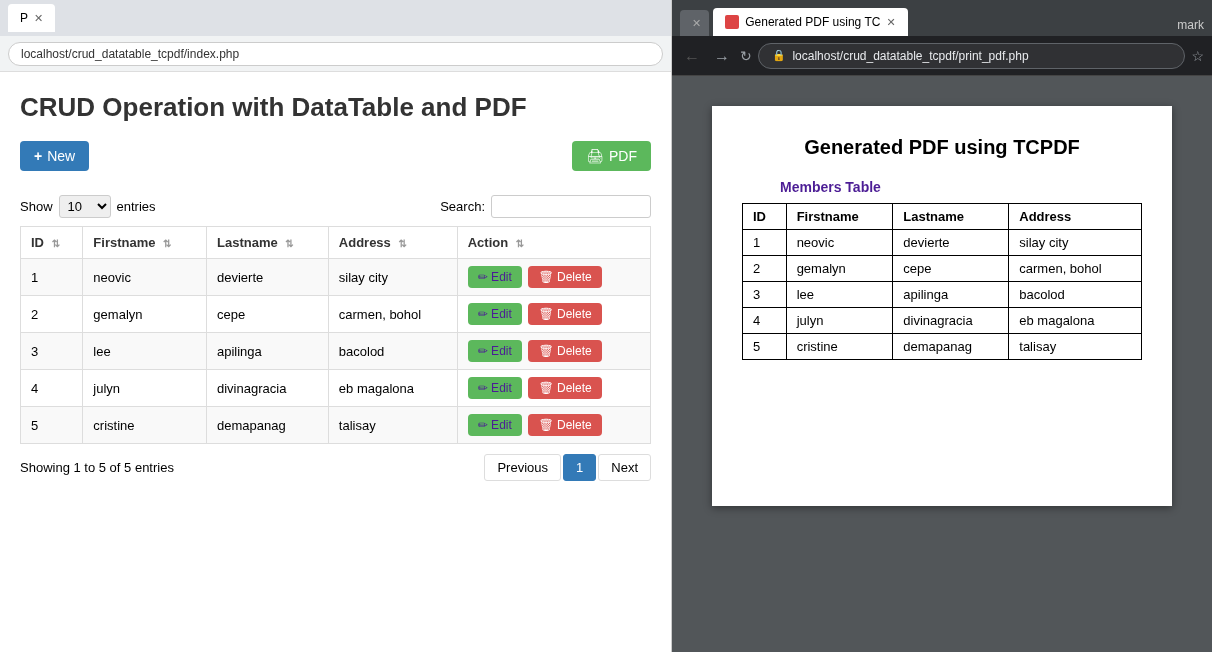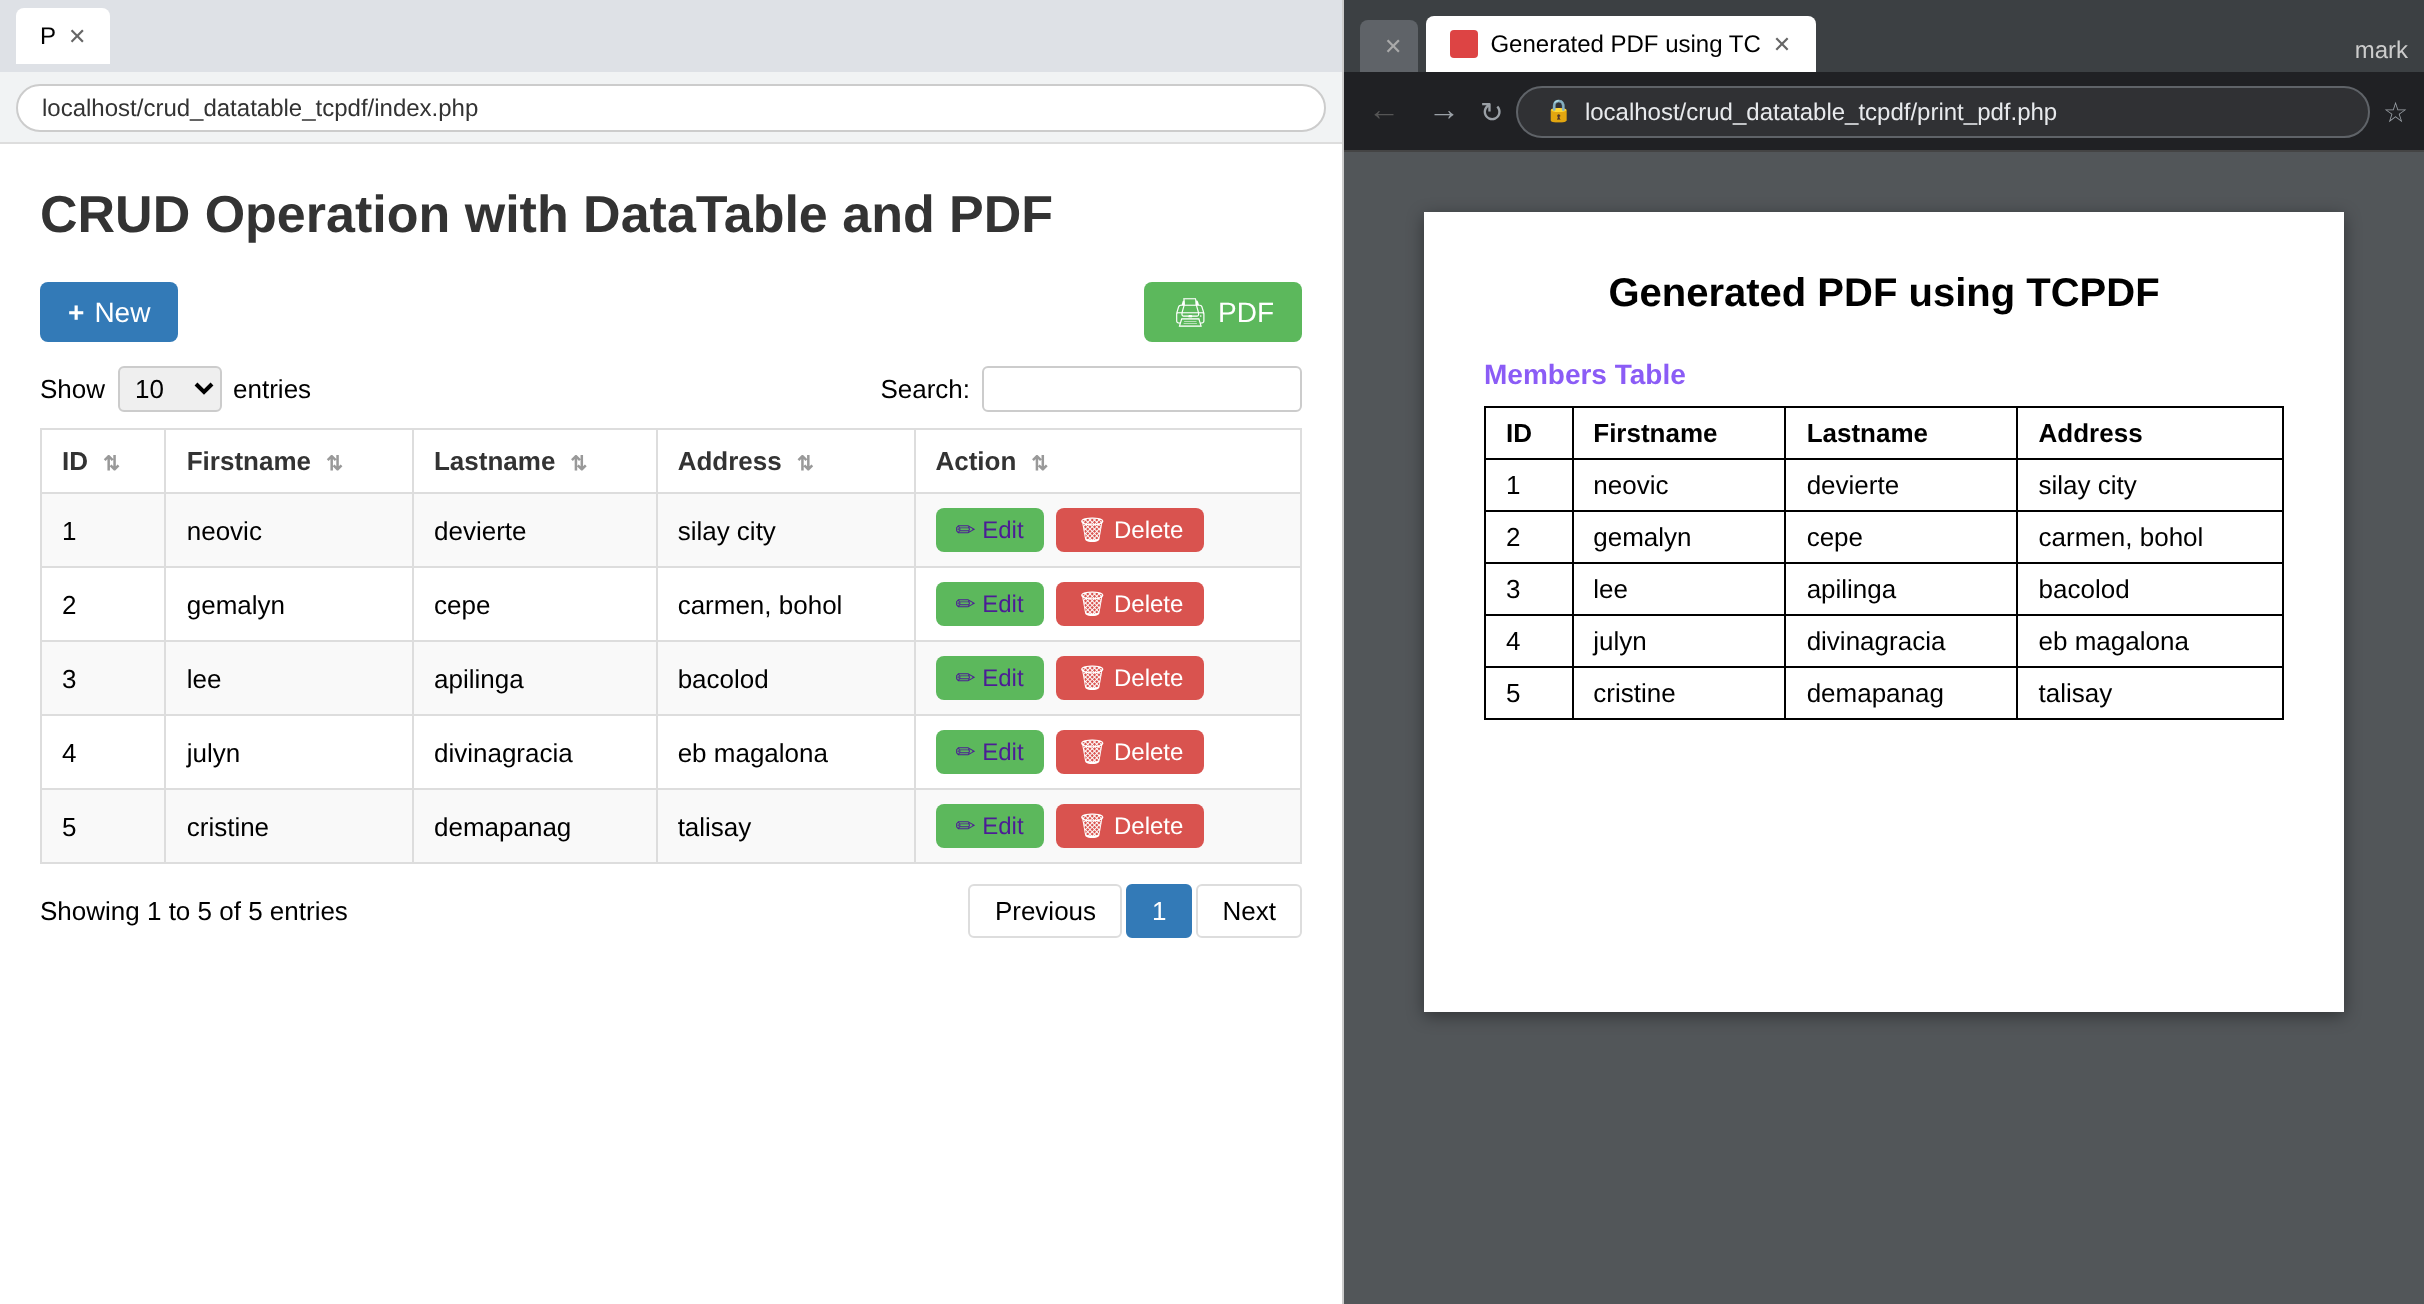--- a/index.html
+++ b/index.html
@@ -78,21 +78,21 @@
       font-size: 26px;
       font-weight: bold;
       color: #333;
       margin-bottom: 18px;
     }
 
     .toolbar {
       display: flex;
       justify-content: space-between;
       align-items: center;
-      margin-bottom: 12px;
+      margin-bottom: 24px;
     }
 
     .btn-new {
       background: #337ab7;
       color: #fff;
       border: none;
       border-radius: 4px;
       padding: 7px 14px;
       font-size: 14px;
       cursor: pointer;
@@ -380,21 +380,22 @@
       font-size: 20px;
       font-weight: bold;
       margin-bottom: 20px;
       color: #000;
     }
 
     .pdf-section-title {
       font-size: 14px;
       font-weight: bold;
       margin-bottom: 8px;
-      color: #8b5cf6;
+      color: #4c1d95;
+      margin-left: 38px;
     }
 
     table.pdf-table {
       width: 100%;
       border-collapse: collapse;
       font-size: 13px;
     }
 
     table.pdf-table th {
       border: 1px solid #000;

